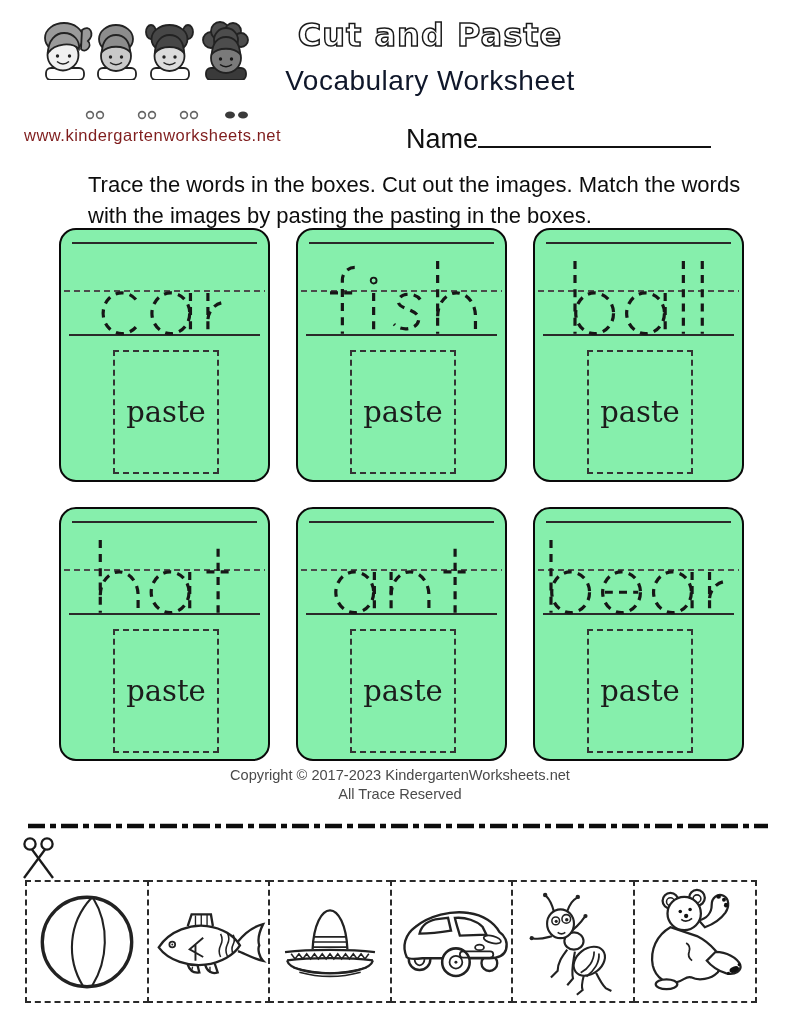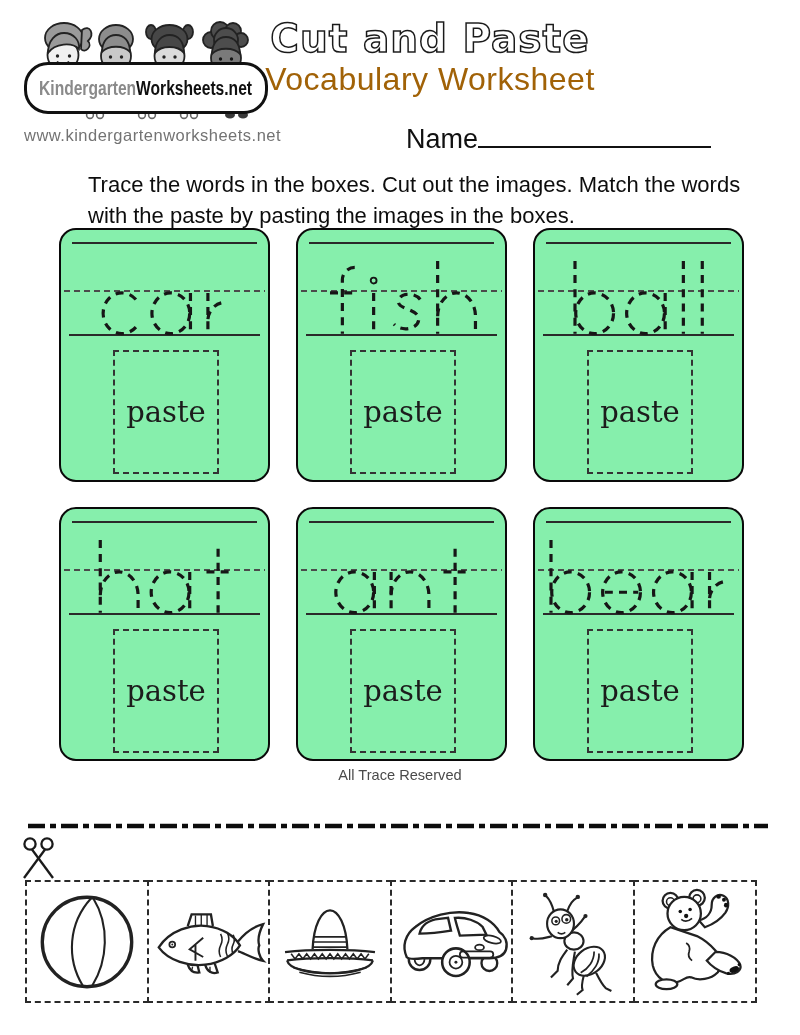--- a/index.html
+++ b/index.html
@@ -8,29 +8,29 @@
 
   
   .logo{position:absolute;left:24px;top:14px;width:246px;height:125px;}
   .kids{position:absolute;left:14px;top:2px;}
   .pill{position:absolute;left:0;top:48px;width:238px;height:46px;border:3px solid #111;
         border-radius:24px;background:#fff;display:flex;align-items:center;justify-content:center;z-index:2;}
   .pill-text{white-space:nowrap;font-weight:bold;font-size:20px;transform:scaleX(0.78);letter-spacing:0;}
   .brand-gray{color:#8a8a8a;}
   .brand-black{color:#101010;}
   .feet{position:absolute;left:0;top:92px;z-index:1;}
-  .site-url{position:absolute;left:0px;top:112px;font-size:16.5px;color:#737373;letter-spacing:.5px;}
+  .site-url{position:absolute;left:0px;top:112px;font-size:16.5px;color:#7f1d1d;letter-spacing:.5px;}
 
   
   .title-block{position:absolute;left:255px;top:16px;width:350px;text-align:center;}
-  .title-line1{font-family:"DejaVu Sans",sans-serif;font-weight:bold;font-size:39px;color:#333;letter-spacing:1px;}
+  .title-line1{font-family:"DejaVu Sans",sans-serif;font-weight:bold;font-size:32px;color:#333;letter-spacing:1px;}
   @supports (-webkit-text-stroke:1px black){
     .title-line1{color:#fff;-webkit-text-stroke:1.5px #1a1a1a;}
   }
-  .title-line2{font-size:32px;color:#a16207;margin-top:0;letter-spacing:.5px;}
+  .title-line2{font-size:28px;color:#0f172a;margin-top:11px;letter-spacing:.5px;}
   .name-row{position:absolute;left:406px;top:118px;font-size:27px;color:#101010;text-align:center;}
   .name-line{display:inline-block;width:233px;height:28px;border-bottom:2px solid #111;}
 
   
   .instructions{position:absolute;left:88px;top:169px;width:670px;font-size:22px;line-height:1.42;color:#0d0d0d;}
 
   
   .card{position:absolute;width:211px;height:254px;border:2.6px solid #0a0a0a;border-radius:17px;background:#86efac;box-sizing:border-box;}
   .guide-top{position:absolute;left:11px;right:11px;top:12px;border-top:2.2px solid #2a2a2a;}
   .guide-mid{position:absolute;left:3px;right:3px;top:60px;height:1.6px;
@@ -99,23 +99,20 @@
         <circle cx="43" cy="24" r="7" fill="#4d4d4d"></circle>
         <circle cx="28" cy="24" r="12" fill="#4d4d4d"></circle>
         <circle cx="28" cy="42" r="15" fill="#7a7a7a"></circle>
         <path d="M14,38 C14,27 20,21 28,21 C36,21 42,27 42,38 C36,31 20,31 14,38 Z" fill="#4d4d4d"></path>
         <circle cx="22.5" cy="43" r="1.7" fill="#151515" stroke="none"></circle>
         <circle cx="33.5" cy="43" r="1.7" fill="#151515" stroke="none"></circle>
         <path d="M22,48.5 Q28,53 34,48.5" fill="none" stroke="#151515" stroke-width="1.5"></path>
       </g>
     </svg>
 
-    <div class="pill">
-      <span class="pill-text"><span class="brand-gray">Kindergarten</span><span class="brand-black">Worksheets.net</span></span>
-    </div>
 
     <svg class="feet" width="238" height="18" viewBox="0 0 238 18">
       <g fill="none" stroke="#666" stroke-width="1.6">
         <circle cx="66" cy="9" r="3.4"></circle>
           <circle cx="76" cy="9" r="3.4"></circle>
         <circle cx="118" cy="9" r="3.4"></circle>
           <circle cx="128" cy="9" r="3.4"></circle>
         <circle cx="160" cy="9" r="3.4"></circle>
           <circle cx="170" cy="9" r="3.4"></circle>
       </g>
@@ -130,21 +127,21 @@
     <div class="title-line1">Cut and Paste</div>
     <div class="title-line2">Vocabulary Worksheet</div>
   </div>
 
   <div class="name-row">
     <span>Name</span><span class="name-line"></span>
   </div>
 
   <div class="instructions">
     <div>Trace the words in the boxes. Cut out the images. Match the words</div>
-    <div>with the paste by pasting the images in the boxes.</div>
+    <div>with the images by pasting the pasting in the boxes.</div>
   </div>
 
   <div id="cards-grid">
       <div class="card" style="left: 59px; top: 228px;">
         <div class="guide-top"></div>
         <div class="guide-mid"></div>
         <div class="guide-base"></div>
         <svg width="131" height="80" viewBox="-4 -4 180 110" fill="none" stroke="#161616" stroke-width="4.4" stroke-dasharray="11 8.5" style="position:absolute;left:50%;top:28px;transform:translateX(-50%)">
           <g transform="translate(0,0)">
             <path d="M46,53 A26,28 0 1 0 46,91"></path>
@@ -277,20 +274,21 @@
             <path d="M3,80 A24,26 0 0 1 28,57"></path>
           </g>
         </svg>
         <div class="paste-box">
           <span class="paste-label">paste</span>
         </div>
       </div>
     </div>
 
   <div class="copyright">
+    <div>Copyright © 2017-2023 KindergartenWorksheets.net</div>
     <div>All Trace Reserved</div>
   </div>
 
   <svg class="cutline" width="740" height="8" viewBox="0 0 740 8">
     <line x1="0" y1="4" x2="740" y2="4" stroke="#0c0c0c" stroke-width="4.6" stroke-dasharray="17 5 6 5"></line>
   </svg>
   <svg class="scissors" width="40" height="44" viewBox="0 0 40 44">
     <g fill="none" stroke="#1a1a1a" stroke-width="2.3">
       <circle cx="10" cy="7" r="5.6"></circle>
       <circle cx="27" cy="7" r="5.6"></circle>

